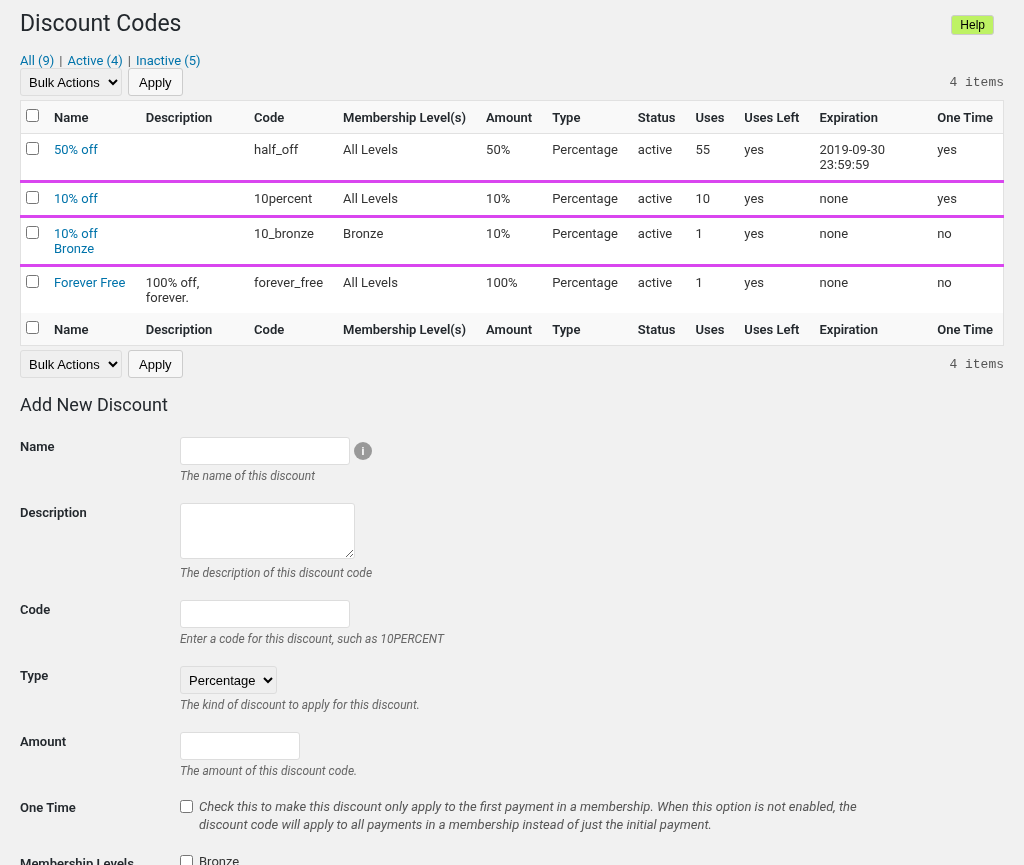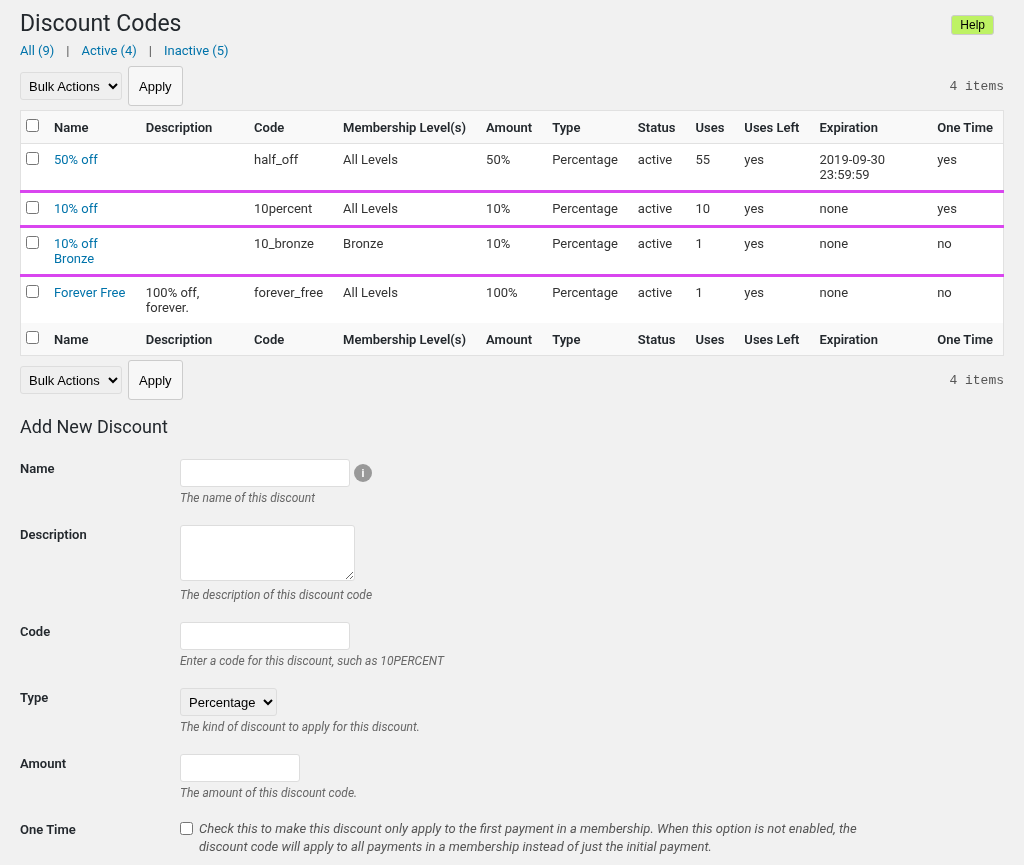--- a/index.html
+++ b/index.html
@@ -1,26 +1,26 @@
 <!DOCTYPE html>
 <html><head>
   <meta charset="utf-8">
   <style>
     * { box-sizing: border-box; margin: 0; padding: 0; }
     body { font-family: -apple-system, BlinkMacSystemFont, "Segoe UI", Roboto, sans-serif; font-size: 13px; color: #333; background: #f1f1f1; }
     .page-wrap { background: #f1f1f1; padding: 10px 20px 20px 20px; max-width: 1024px; }
-    .page-title { font-size: 23px; font-weight: 400; color: #23282d; margin-bottom: 6px; }
+    .page-title { font-size: 23px; font-weight: 400; color: #23282d; margin-bottom: 16px; }
     .help-btn { position: absolute; top: 5px; right: 10px; background: #bef264; border: 1px solid #ccc; border-radius: 3px; padding: 2px 8px; font-size: 12px; cursor: pointer; display: flex; align-items: center; gap: 4px; }
-    .subsubsub { display: flex; gap: 8px; margin-bottom: 8px; font-size: 13px; }
+    .subsubsub { display: flex; gap: 1px; margin-bottom: 0; font-size: 13px; }
     .subsubsub a { color: #0073aa; text-decoration: none; }
     .subsubsub span { padding: 0 4px; color: #555; }
     .tablenav { display: flex; align-items: center; justify-content: space-between; margin-bottom: 4px; }
     .tablenav-left { display: flex; align-items: center; gap: 6px; justify-content: flex-end; }
     .bulk-actions-select { padding: 2px 4px; border: 1px solid #ddd; border-radius: 3px; font-size: 13px; height: 28px; }
-    .apply-btn { padding: 1px 10px; background: #f7f7f7; border: 1px solid #ccc; border-radius: 3px; font-size: 13px; cursor: pointer; height: 40px; }
+    .apply-btn { padding: 1px 10px; background: #f7f7f7; border: 1px solid #ccc; border-radius: 3px; font-size: 13px; cursor: pointer; height: 28px; }
     .tablenav-right { font-size: 13px; color: #555; font-family: Liberation Mono, monospace; }
     table.wp-list-table { width: 100%; border-collapse: collapse; background: #fff; border: 1px solid #e1e1e1; }
     table.wp-list-table th { background: #f9f9f9; padding: 8px 10px; font-weight: 600; text-align: left; border-bottom: 1px solid #e1e1e1; font-size: 13px; color: #23282d; white-space: nowrap; }
     table.wp-list-table td { padding: 8px 10px; border-bottom: 3px solid #d946ef; vertical-align: top; font-size: 13px; }
     table.wp-list-table tr:last-child td { border-bottom: none; }
     .cb-col { width: 22px; padding: 8px 5px !important; }
     .cb-input { margin: 0; }
     .row-link { color: #0073aa; text-decoration: none; }
     .section-title { font-size: 18px; font-weight: 400; color: #23282d; margin: 16px 0 12px 0; }
     .form-table { width: 100%; border-collapse: collapse; }

